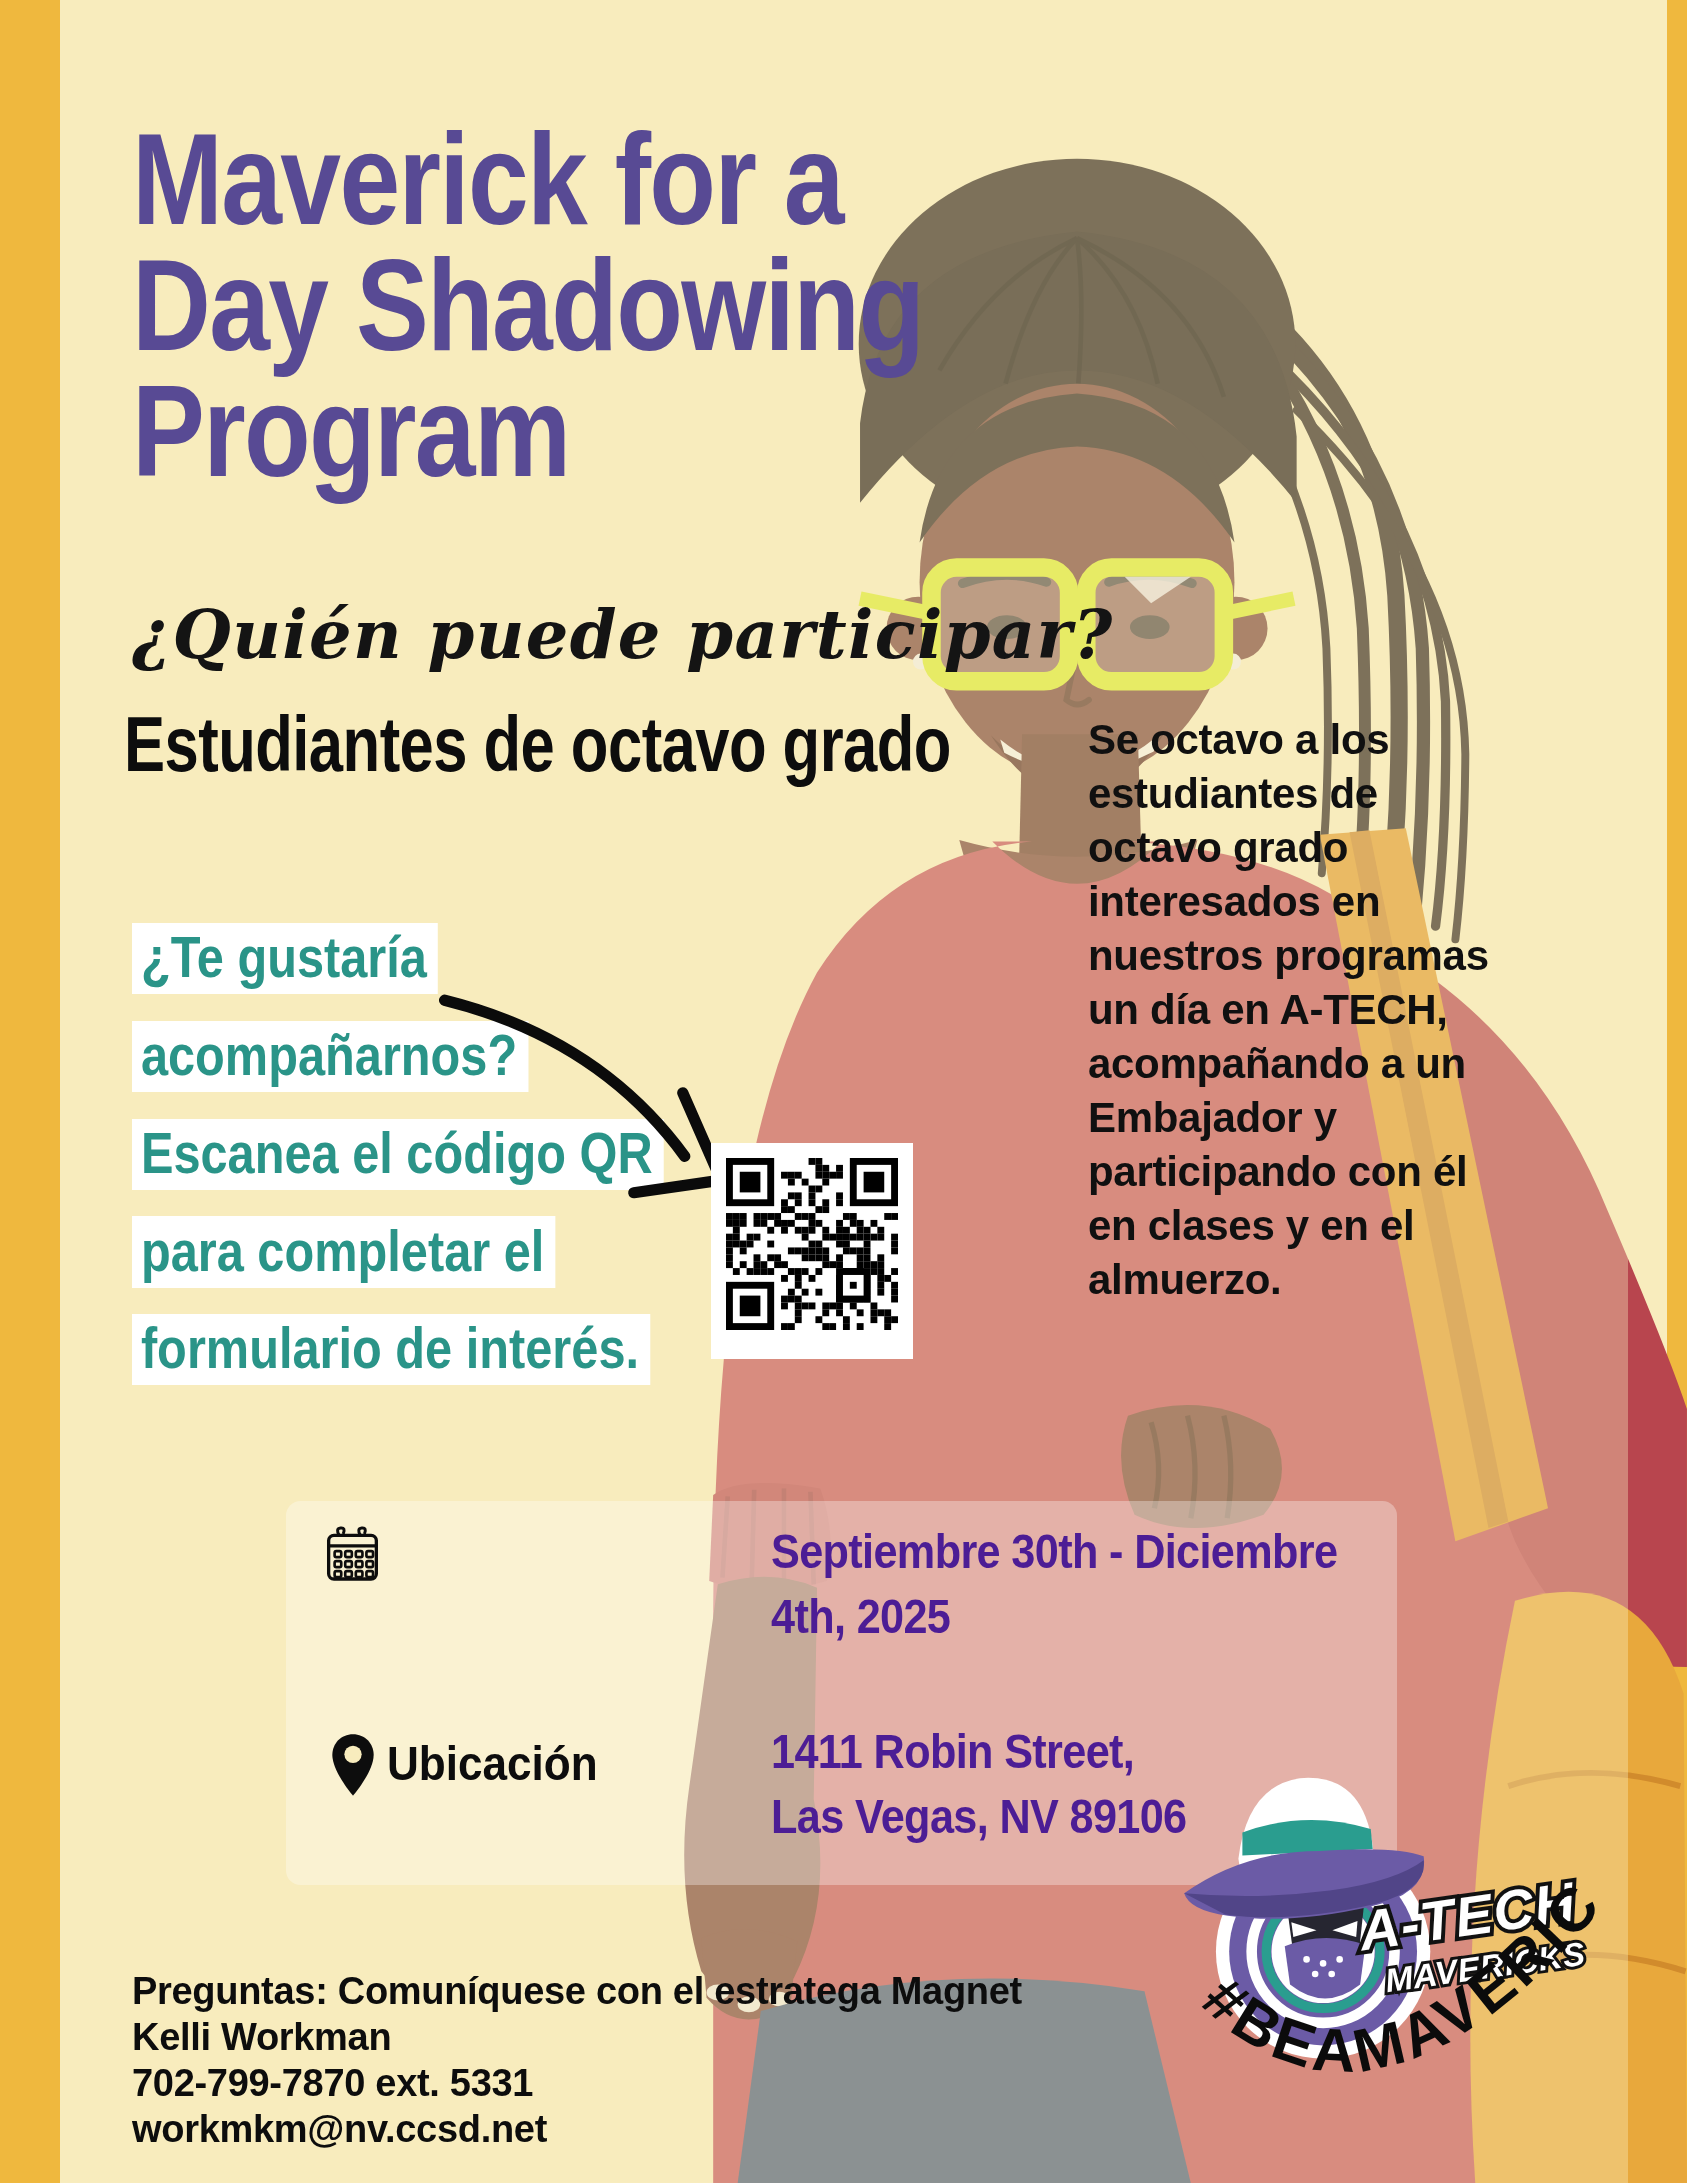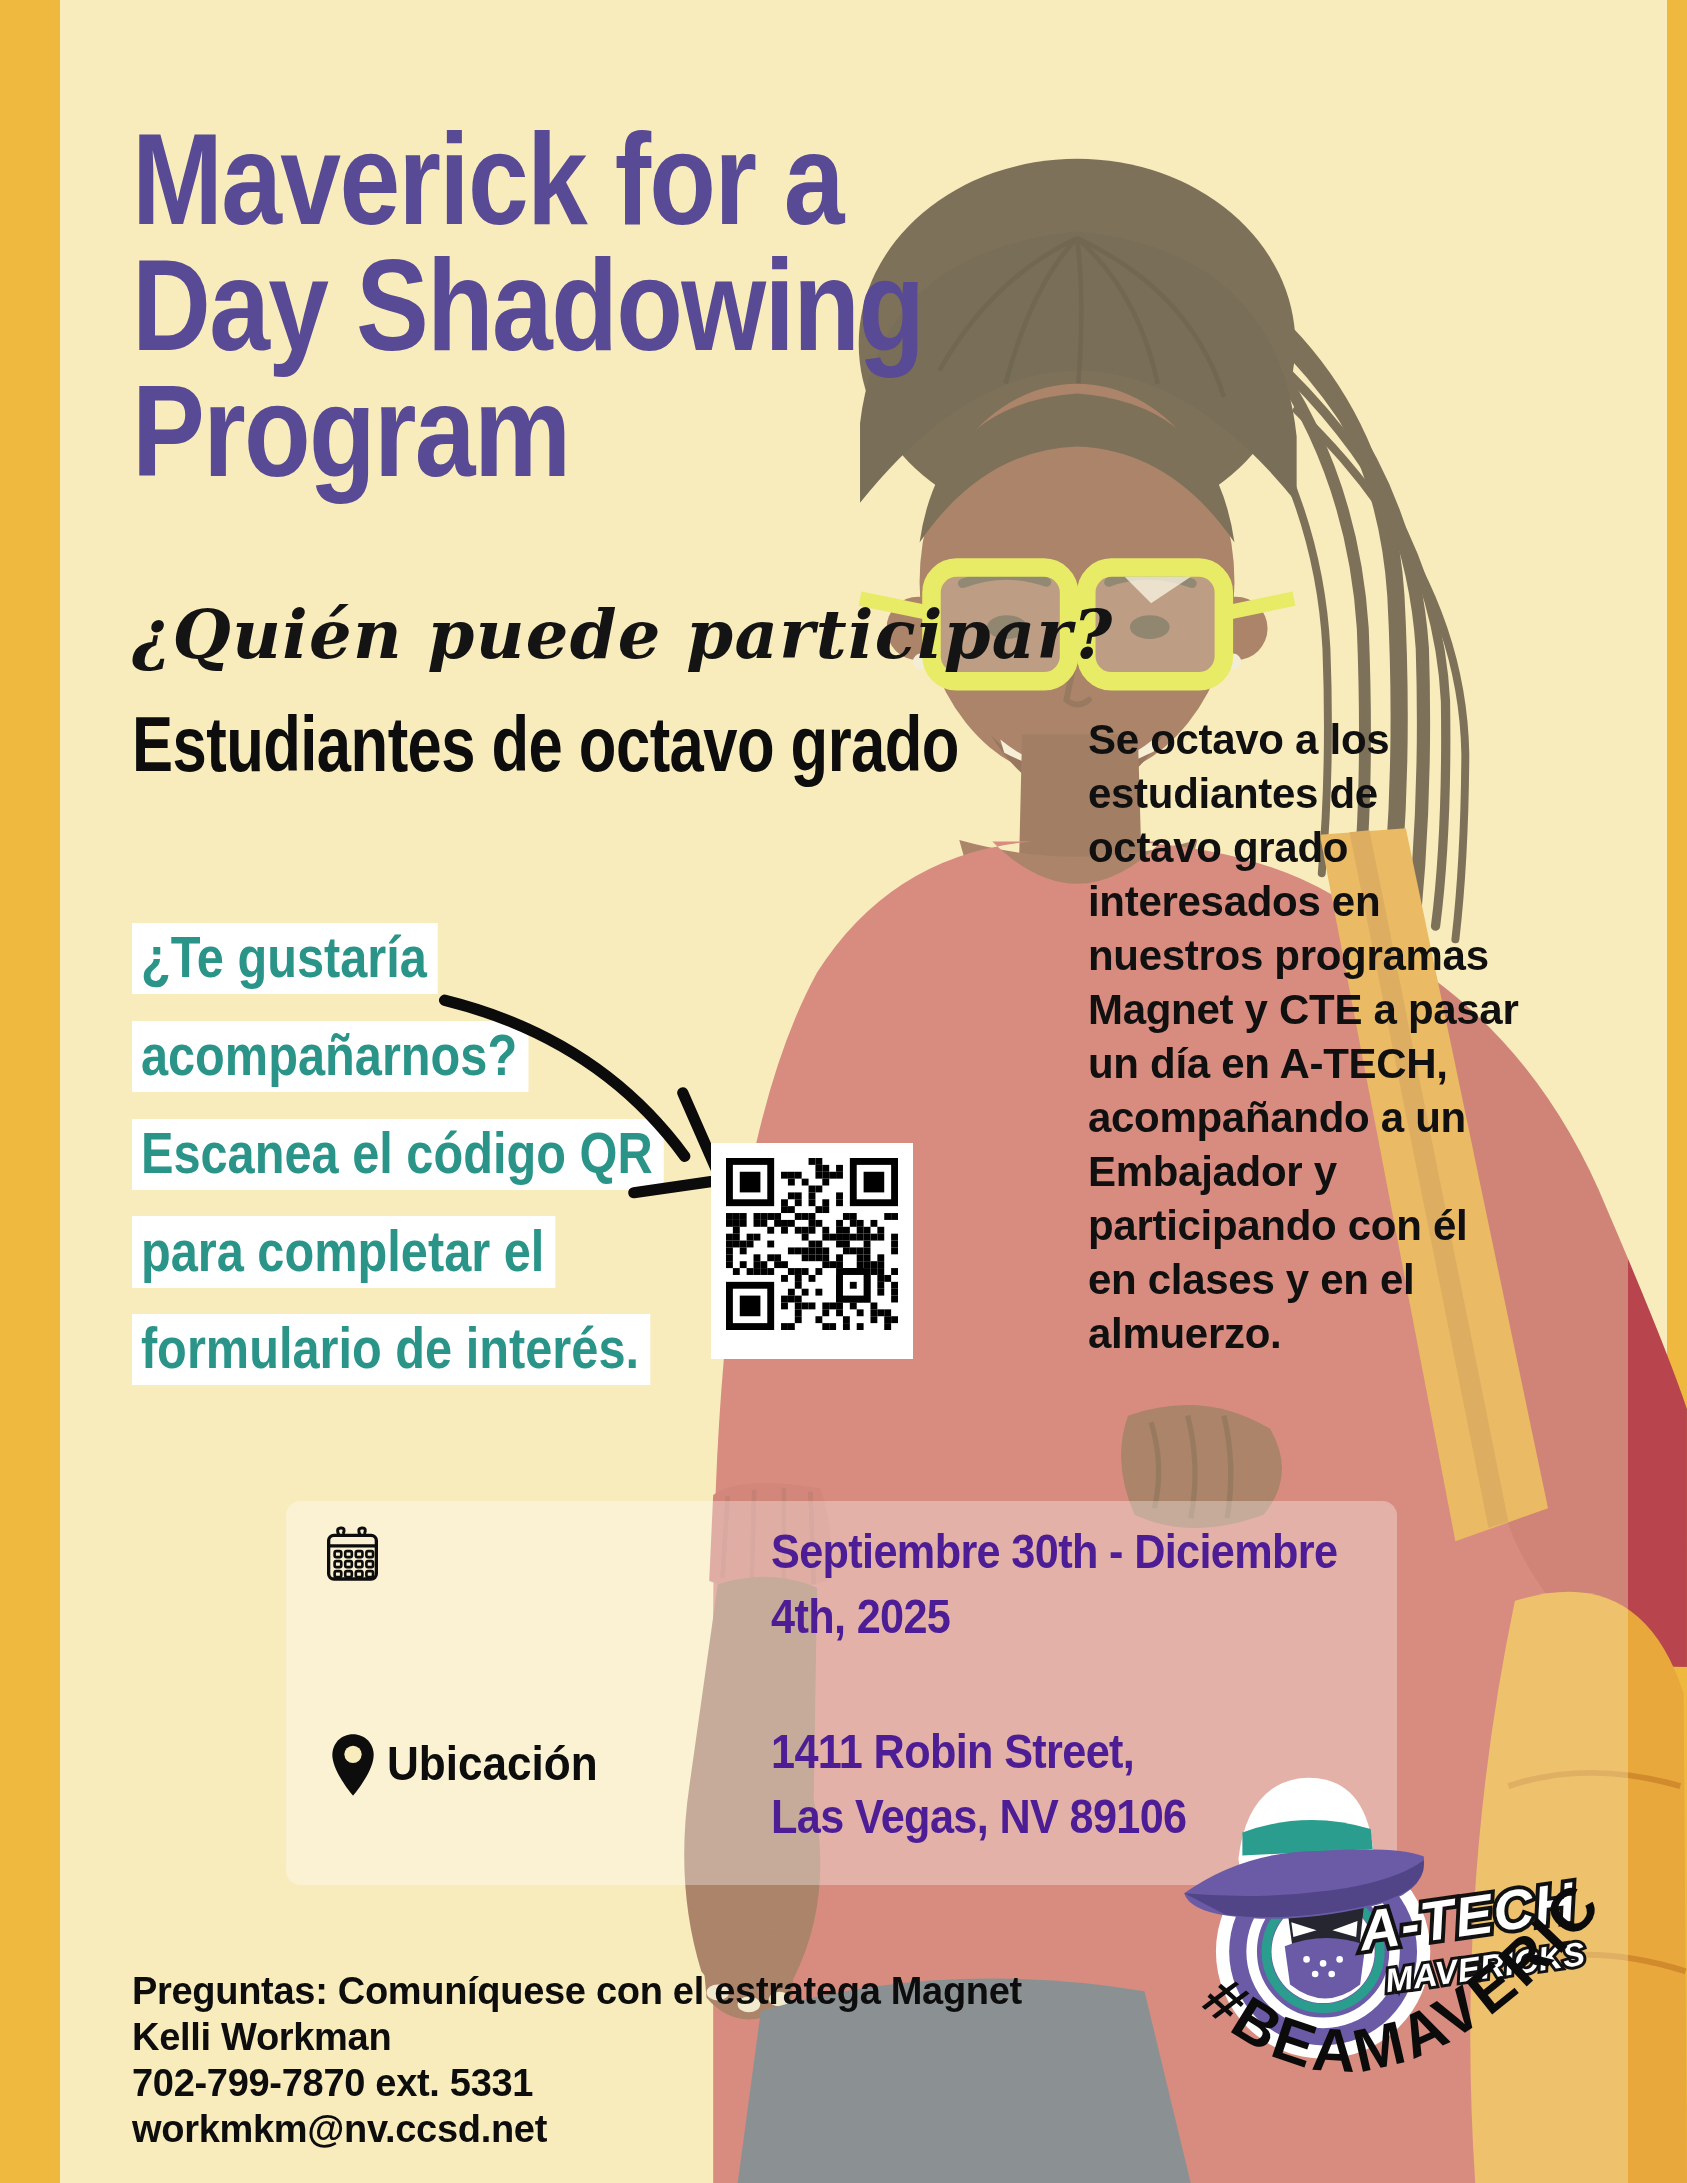--- a/index.html
+++ b/index.html
@@ -20,21 +20,21 @@
 
   .cond{display:inline-block;transform:scaleX(0.84);transform-origin:0 50%;white-space:nowrap;}
 
   
   #title{left:132px;top:116px;color:#584a94;font-weight:700;
          font-size:130px;line-height:126px;letter-spacing:-2px;}
 
   
   #script-q{left:132px;top:595px;font-family:"DejaVu Serif",serif;font-style:italic;
             font-weight:700;font-size:67px;color:#141414;letter-spacing:1.3px;}
-  #answer{left:132px;top:700px;font-size:77px;font-weight:700;color:#0d0d0d;letter-spacing:-0.7px;}
+  #answer{left:124px;top:700px;font-size:77px;font-weight:700;color:#0d0d0d;letter-spacing:-0.7px;}
 
   
   #cta{left:132px;top:923px;}
   .cta-line{margin-bottom:26.5px;}
   .cta-line span{display:inline-block;background:#ffffff;color:#2a9488;
         font-weight:700;font-size:58px;line-height:58px;padding:5.3px 13.2px 8px 10.6px;
         transform:scaleX(0.84);transform-origin:0 50%;white-space:nowrap;}
 
   
   #desc{left:1088px;top:713px;color:#101010;font-weight:700;
@@ -415,21 +415,20 @@
         <rect x="180" y="180" width="10" height="10" fill="#000"></rect>
       </svg>
   </div>
 
   <div id="desc" class="layer">
     <div>Se octavo a los</div>
     <div>estudiantes de</div>
     <div>octavo grado</div>
     <div>interesados en</div>
     <div>nuestros programas</div>
-    <div>Magnet y CTE a pasar</div>
     <div>un día en A-TECH,</div>
     <div>acompañando a un</div>
     <div>Embajador y</div>
     <div>participando con él</div>
     <div>en clases y en el</div>
     <div>almuerzo.</div>
   </div>
 
   <div id="band" class="layer"></div>
 

